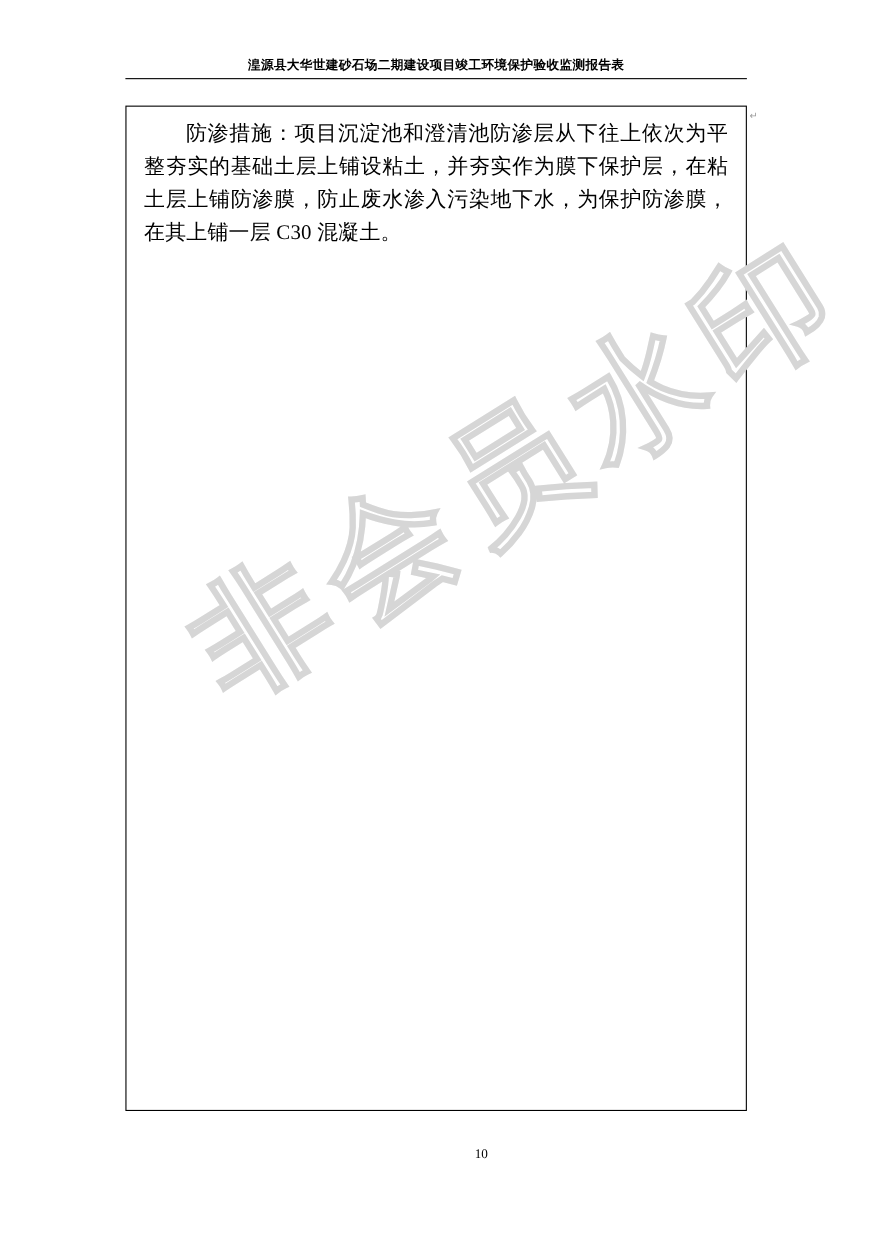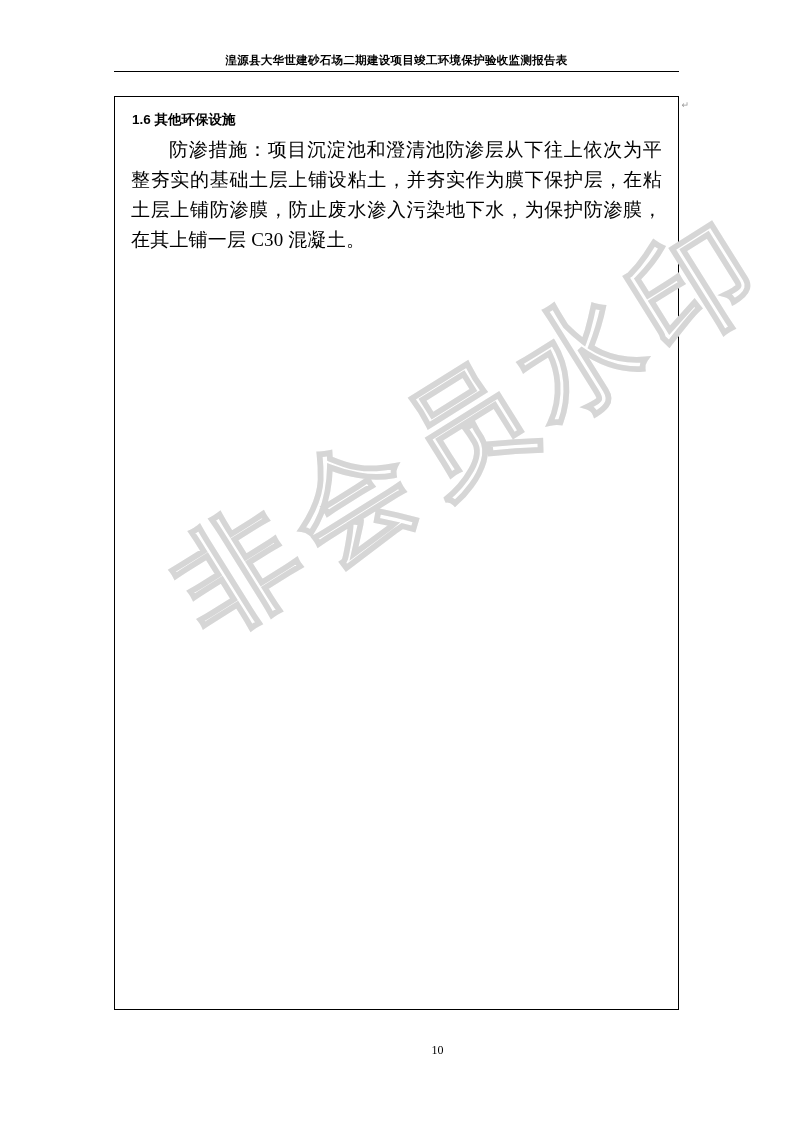--- a/index.html
+++ b/index.html
@@ -148,21 +148,20 @@
 <div class="page">
 
   <div class="header">
     <div class="header-title">湟源县大华世建砂石场二期建设项目竣工环境保护验收监测报告表</div>
     <div class="header-rule"></div>
   </div>
 
   <div class="frame">
     <div class="frame-inner">
       <div class="edit-mark">↵</div>
-      <div class="section-heading">1.6 其他环保设施</div>
       <div class="body-para">防渗措施：项目沉淀池和澄清池防渗层从下往上依次为平整夯实的基础土层上铺设粘土，并夯实作为膜下保护层，在粘土层上铺防渗膜，防止废水渗入污染地下水，为保护防渗膜，在其上铺一层 C30 混凝土。</div>
     </div>
   </div>
 
   <div class="watermark">
     <div class="watermark-text">非会员水印</div>
   </div>
 
   <div class="footer">
     <span class="page-number">10</span>

